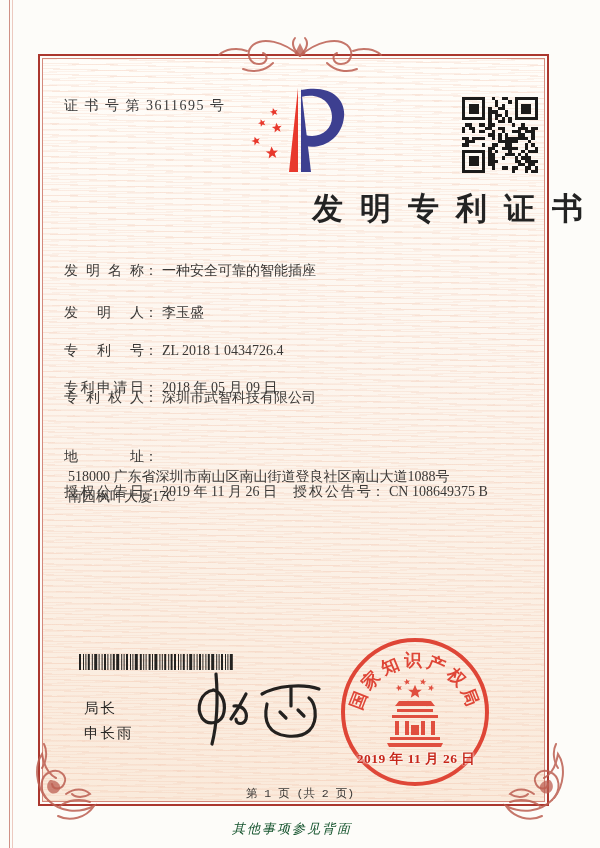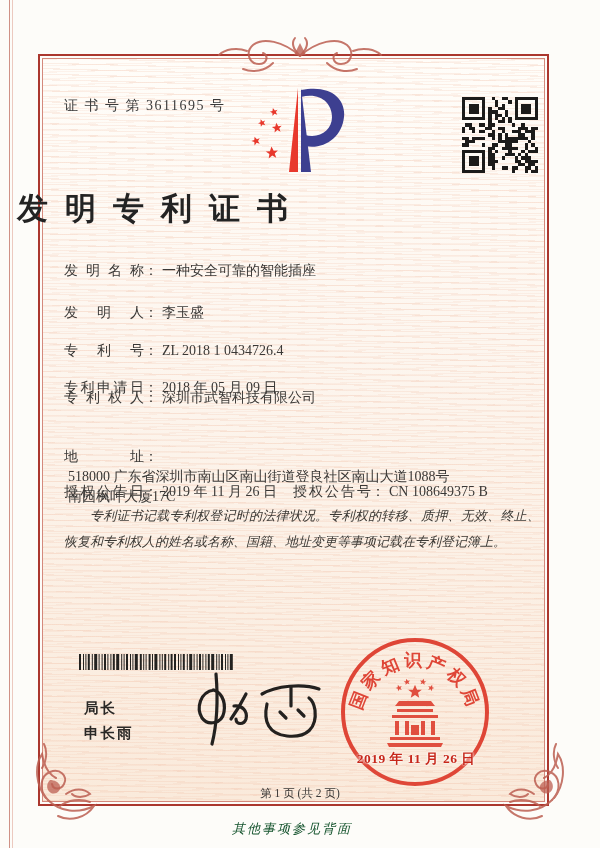--- a/index.html
+++ b/index.html
@@ -38,48 +38,48 @@
       linear-gradient(180deg,#fffdf9 0%,#fdf6ef 38%,#faeadb 100%);
   }
   .ornament{pointer-events:none;}
   .orn-top{left:213px;top:33px;width:174px;height:46px;}
   .orn-bl{left:20px;top:736px;width:96px;height:92px;}
   .orn-br{left:484px;top:736px;width:96px;height:92px;transform:scaleX(-1);}
   
   .cert-no{left:64px;top:97px;font-size:14px;letter-spacing:1.5px;color:#3a3a3a;}
   .logo{left:243px;top:85px;width:114px;height:90px;}
   .qr{left:462px;top:97px;width:76px;height:76px;}
-  .title{left:0;top:188px;width:600px;text-align:left;
+  .title{left:0;top:188px;width:600px;text-align:right;
     font-size:31px;font-weight:bold;letter-spacing:17px;text-indent:17px;color:#232323;}
   
   .field-row{left:64px;width:478px;font-size:14px;color:#3a3836;line-height:20px;}
   .f-label{display:inline-block;width:80px;text-align:justify;text-align-last:justify;vertical-align:top;}
   .f-colon{display:inline-block;vertical-align:top;}
   .f-value{display:inline-block;margin-left:4px;vertical-align:top;}
   .f-value.addr{width:392px;}
   .pair2{position:absolute;left:229px;top:0;text-decoration:underline;}
   .pair2 .f-label{width:78px;}
   
   .body-text{left:64px;top:503px;width:476px;font-size:13px;line-height:26px;
     font-style:italic;color:#3b3834;text-align:justify;}
   .body-text p{text-indent:2em;}
   
   .barcode{left:79px;top:654px;width:154px;height:16px;}
-  .director{left:84px;top:696px;font-size:14.5px;line-height:25px;font-weight:700;color:#2b2927;letter-spacing:2px;}
+  .director{left:84px;top:696px;font-size:14.5px;line-height:25px;font-weight:400;color:#2b2927;letter-spacing:2px;}
   .signature{left:176px;top:664px;width:152px;height:86px;}
   .seal{
     left:341px;top:638px;width:148px;height:148px;border-radius:50%;
     border:4px solid var(--seal-red);opacity:.93;
   }
   .seal svg{position:absolute;inset:0;width:140px;height:140px;}
   .seal-ring{font-size:17.5px;font-weight:bold;letter-spacing:4px;fill:var(--seal-red);
     font-family:"Liberation Serif","DejaVu Serif",serif;}
   .seal-date{left:346px;top:750px;width:140px;text-align:center;font-size:13.5px;font-weight:bold;
     color:#c7281b;letter-spacing:.5px;text-shadow:0 0 3px #fff,0 0 2px #fff;}
-  .page-info{left:0;top:786px;width:600px;text-align:center;font-size:11.5px;color:#3a3836;}
+  .page-info{left:0;top:786px;width:600px;text-align:center;font-size:11.5px;color:#3a3836;font-family:Liberation Mono, monospace;}
   .back-note{left:0;top:820px;width:584px;text-align:center;font-size:13px;
     font-style:italic;color:#14532d;letter-spacing:2px;}
   
   .f-lred{fill:var(--logo-red);}
   .f-lblue{fill:var(--logo-blue);}
   .f-seal{fill:var(--seal-red);}
   .s-orn{stroke:var(--ornament-red);fill:none;stroke-width:2;stroke-linecap:round;}
   .s-orn-f{fill:var(--ornament-red);}
   .s-sig{stroke:#23211f;fill:none;stroke-width:3.2;stroke-linecap:round;stroke-linejoin:round;}
 </style>
@@ -419,21 +419,20 @@
   <span class="f-label">地址</span><span class="f-colon">：</span><span class="f-value addr">518000 广东省深圳市南山区南山街道登良社区南山大道1088号南园枫叶大厦17C</span>
 </div>
 <div class="abs field-row" style="top:482px">
   <span class="f-label">授权公告日</span><span class="f-colon">：</span><span class="f-value">2019 年 11 月 26 日</span>
   <span class="pair2">
     <span class="f-label">授权公告号</span><span class="f-colon">：</span><span class="f-value">CN 108649375 B</span>
   </span>
 </div>
 
 <div class="abs body-text">
-  <p>专利证书记载专利权登记时的法律状况。专利权的转移、质押、无效、终止、恢复和专利权人的姓名或名称、国籍、地址变更等事项记载在专利登记簿上。</p>
 </div>
 
 <svg class="abs barcode" viewBox="0 0 154 16" preserveAspectRatio="none" id="barcode-svg">
     <rect x="0" y="0" width="2" height="16" fill="#232220"></rect>
     <rect x="4" y="0" width="1" height="16" fill="#232220"></rect>
     <rect x="6.4" y="0" width="1" height="16" fill="#232220"></rect>
     <rect x="8.8" y="0" width="2" height="16" fill="#232220"></rect>
     <rect x="12.8" y="0" width="1" height="16" fill="#232220"></rect>
     <rect x="15.200000000000001" y="0" width="3" height="16" fill="#232220"></rect>
     <rect x="19.6" y="0" width="1" height="16" fill="#232220"></rect>

